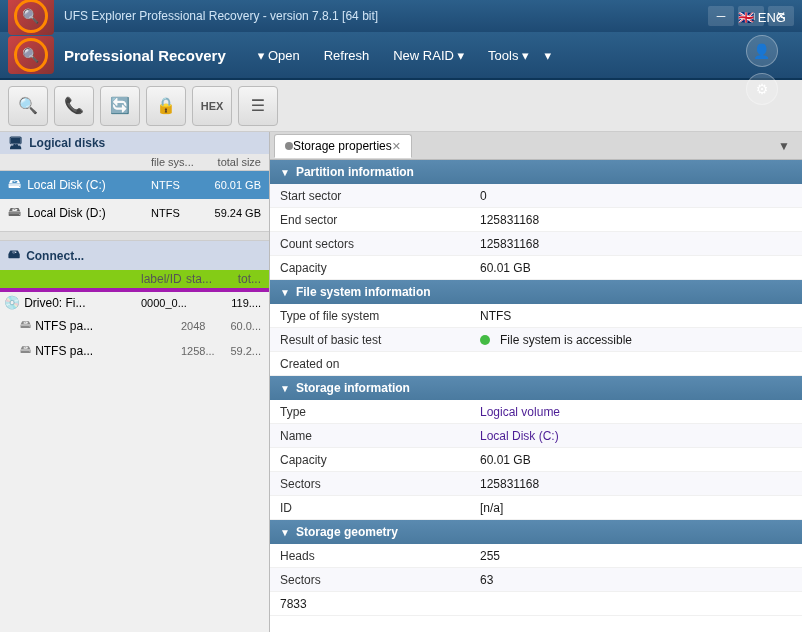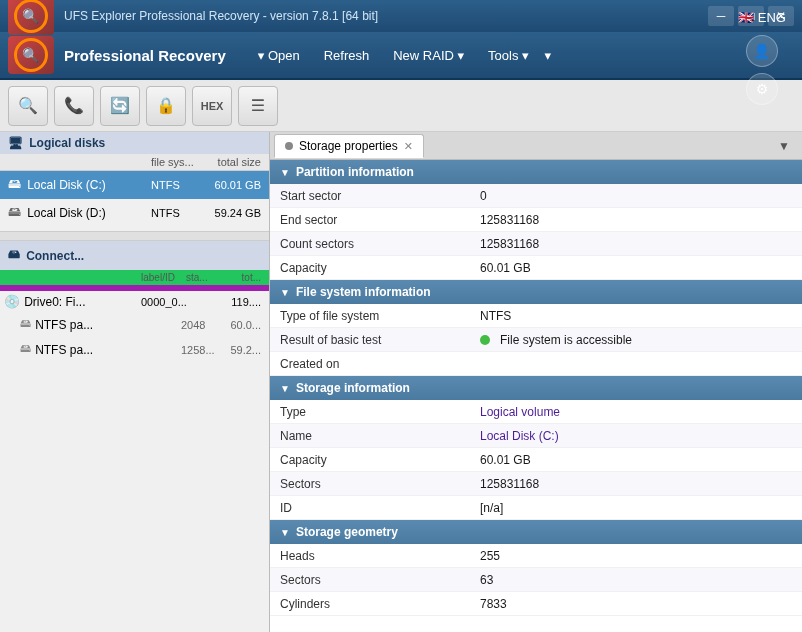--- a/index.html
+++ b/index.html
@@ -140,24 +140,24 @@
     .disk-item.selected .disk-icon { color: white; }
     .disk-item .disk-name { flex: 1; }
     .disk-item .disk-fs { width: 50px; font-size: 11px; }
     .disk-item .disk-size { width: 60px; text-align: right; font-size: 11px; }
 
     .section-divider { height: 10px; background: #e0e0e0; border-top: 1px solid #ccc; border-bottom: 1px solid #ccc; margin-top: 4px; }
 
     .connect-cols {
       display: flex;
       padding: 2px 8px;
-      font-size: 10px;
+      font-size: 12px;
       color: #555;
-      background: #22c55e;
-      border-bottom: 6px solid #a21caf;
+      background: #84cc16;
+      border-bottom: 4px solid #a21caf;
     }
     .connect-name { flex: 1; }
     .connect-label { width: 45px; }
     .connect-sta { width: 35px; }
     .connect-tot { width: 40px; text-align: right; }
 
     .drive-item {
       display: flex;
       align-items: center;
       padding: 3px 8px 3px 4px;
@@ -203,21 +203,20 @@
     .tab {
       display: flex;
       align-items: center;
       padding: 4px 10px;
       background: #e8e8e8;
       border: 1px solid #bbb;
       border-bottom: none;
       border-radius: 3px 3px 0 0;
       cursor: pointer;
       font-size: 12px;
-      gap: 6px;
       margin-right: 2px;
     }
     .tab.active { background: white; border-bottom: 1px solid white; margin-bottom: -1px; }
     .tab-close { font-size: 11px; color: #888; cursor: pointer; }
     .tab-dot { width: 8px; height: 8px; border-radius: 50%; background: #888; }
     .tab-arrow {
       margin-left: auto;
       padding: 4px 8px;
       cursor: pointer;
       color: #555;
@@ -454,19 +453,18 @@
 
       <div class="prop-row">
         <span class="prop-label">Heads</span>
         <span class="prop-value">255</span>
       </div>
       <div class="prop-row">
         <span class="prop-label">Sectors</span>
         <span class="prop-value">63</span>
       </div>
       <div class="prop-row">
-        <span class="prop-label">Cylinders</span>
         <span class="prop-value">7833</span>
       </div>
 
     </div>
   </div>
 </div>
 
 </body></html>

